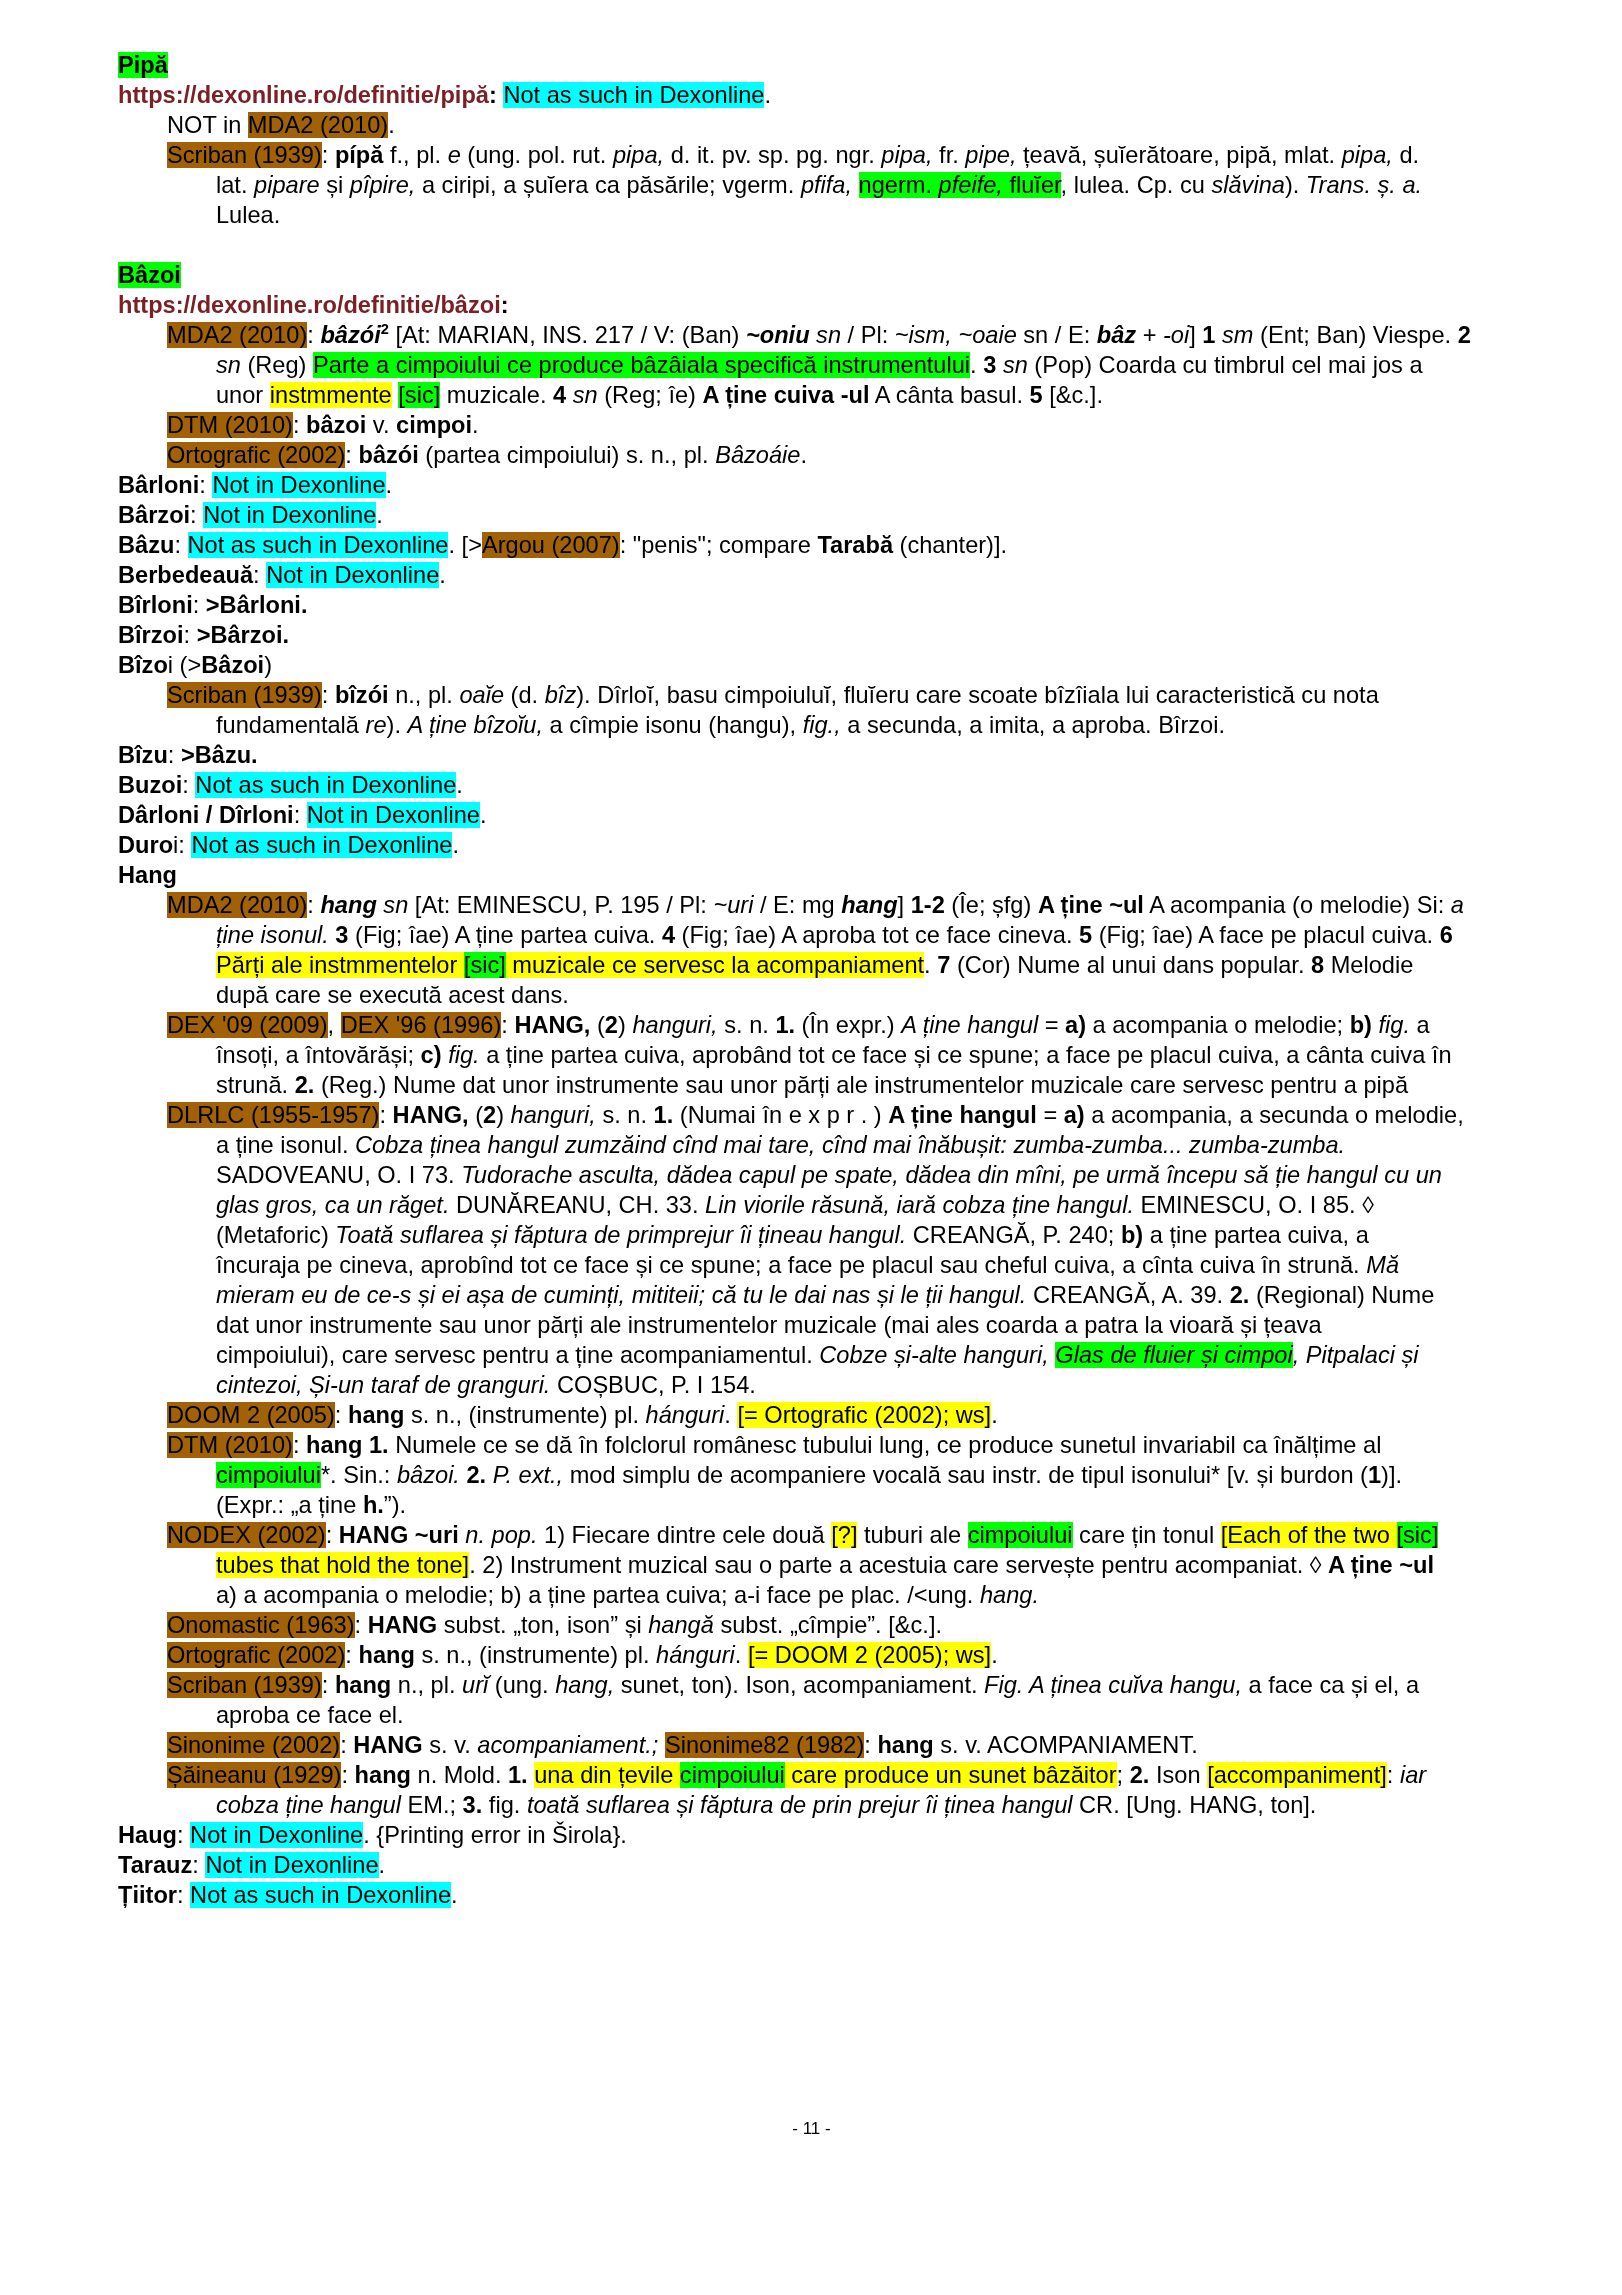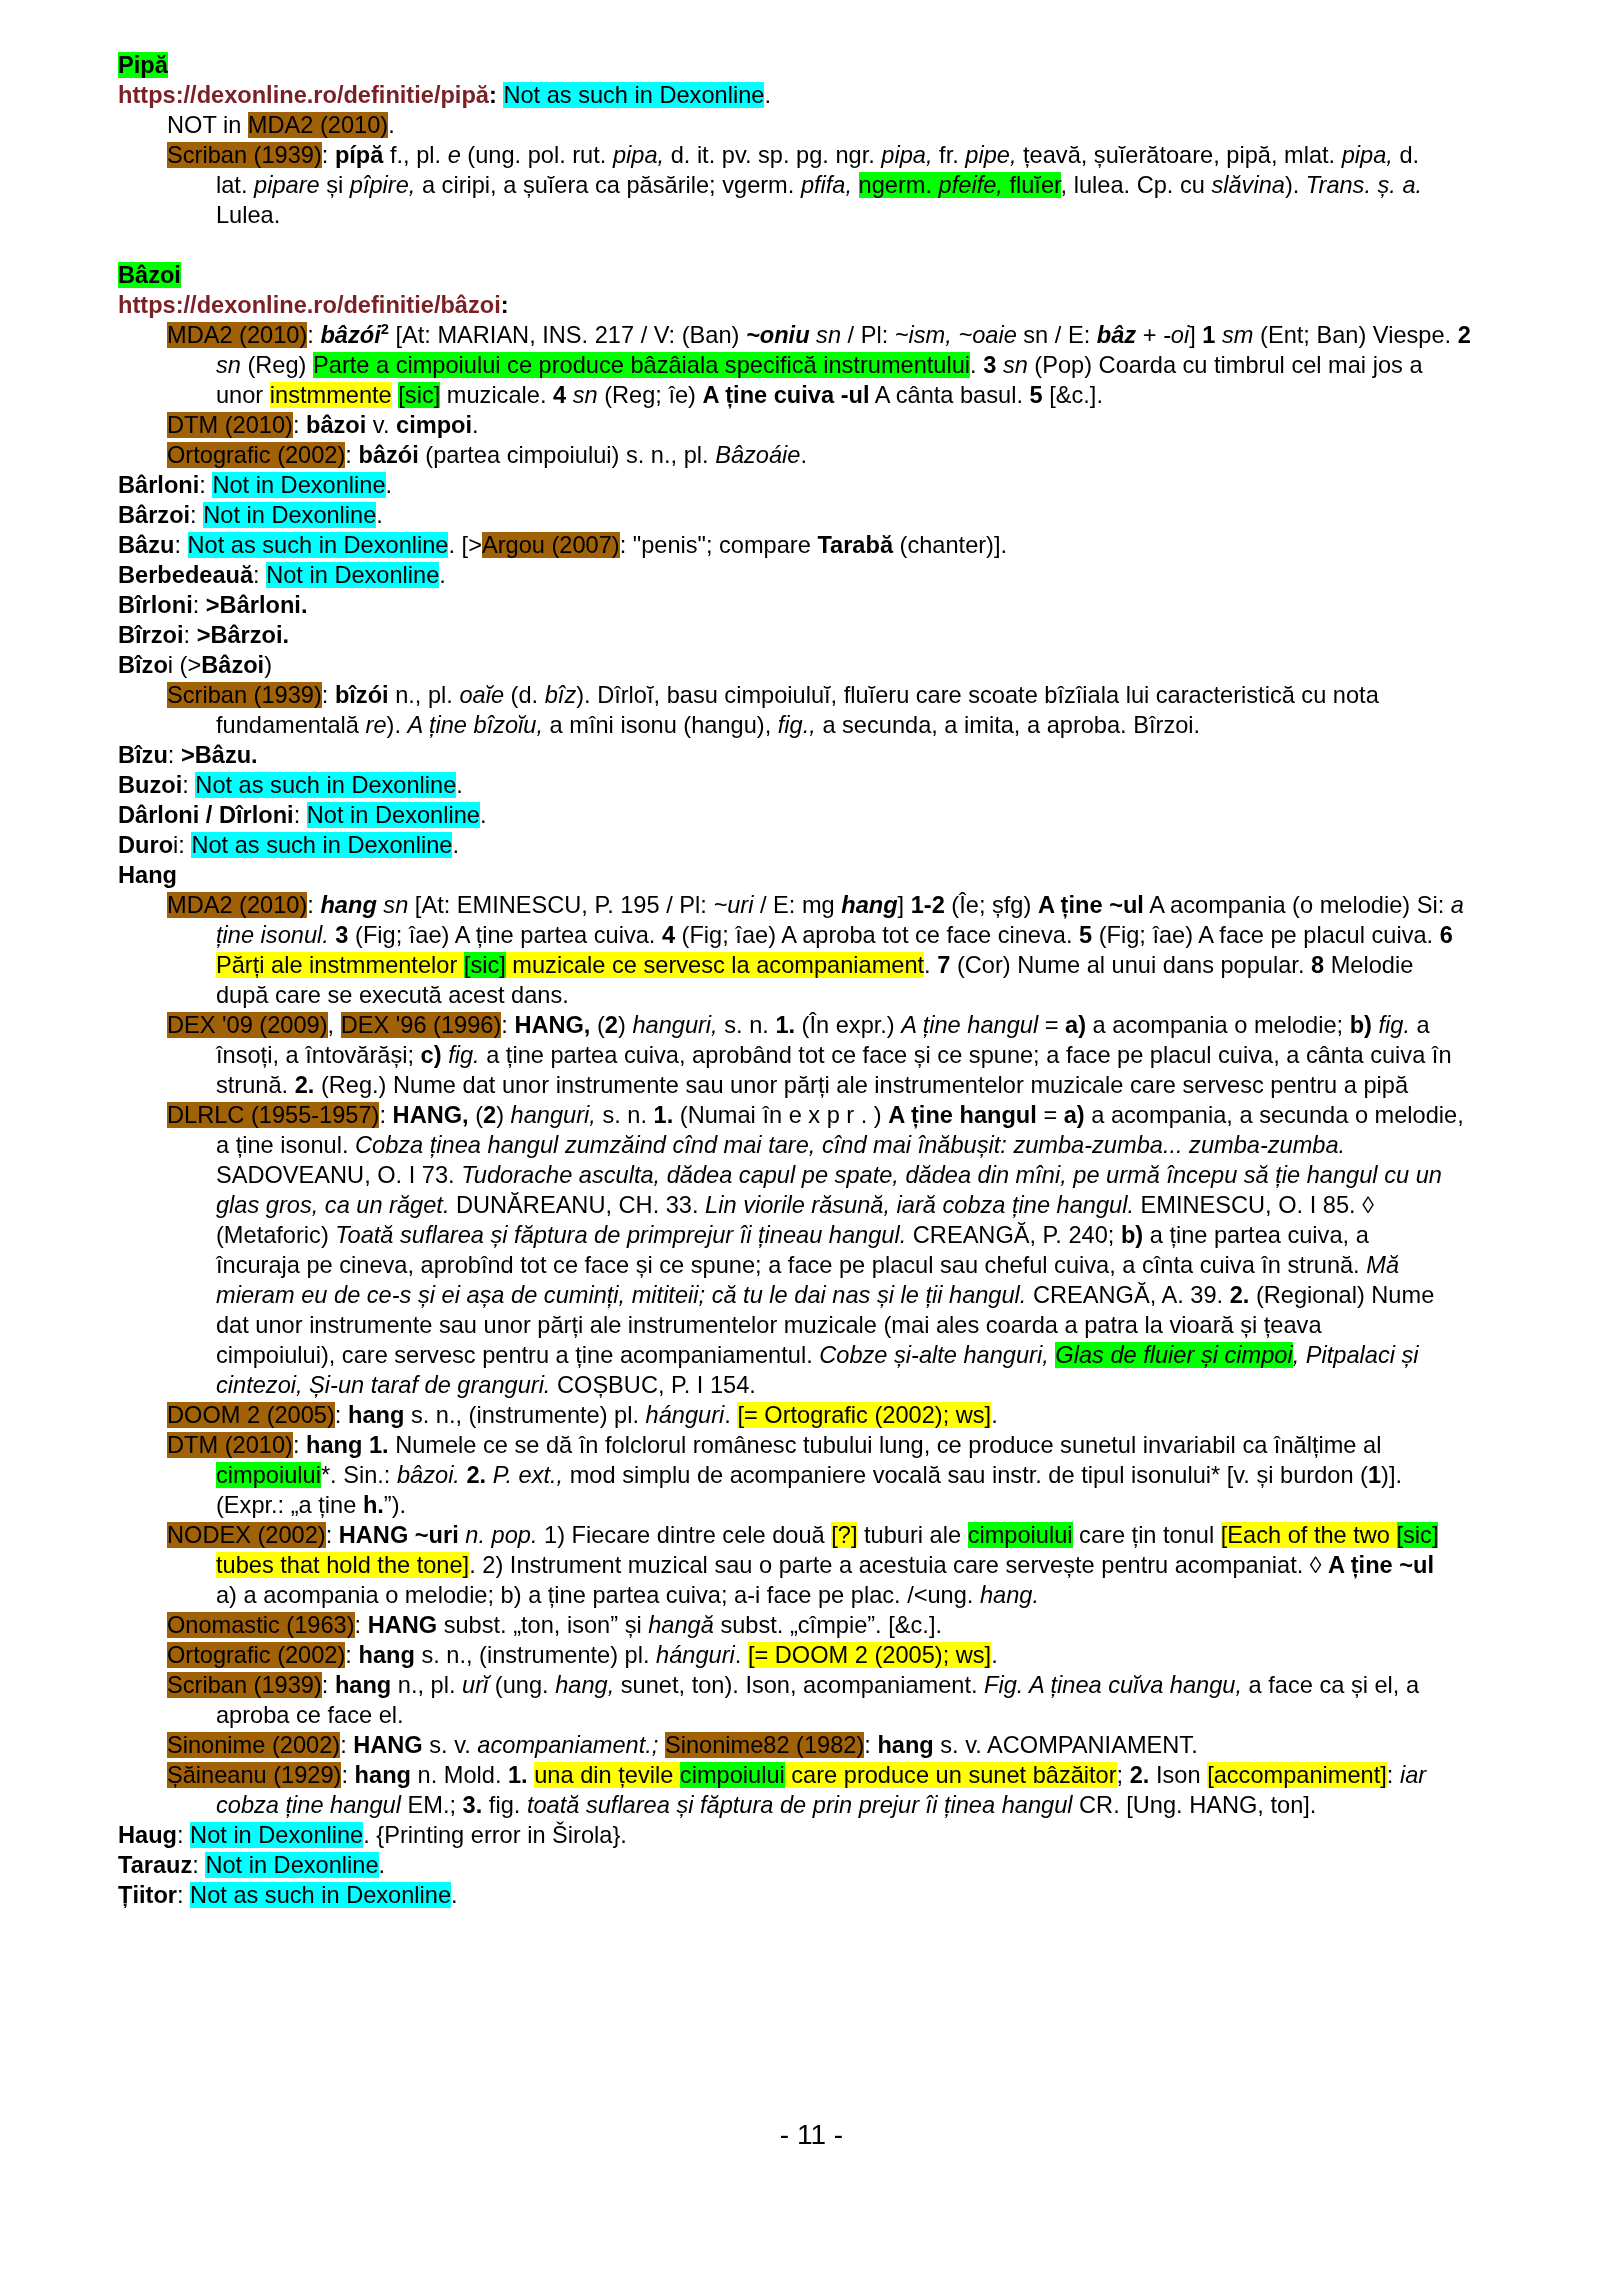--- a/index.html
+++ b/index.html
@@ -21,21 +21,21 @@
   .b{font-weight:bold;}
   .i{font-style:italic;}
   .hl-green{background:#00ff00;}
   .hl-cyan{background:#00ffff;}
   .hl-yellow{background:#ffff00;}
   .hl-gray{background:#a16207;}
   .link{color:#7b2125;font-weight:bold;}
   .sup{vertical-align:super;font-size:0.62em;line-height:0;}
   .footer{
     position:absolute;left:0;top:2119px;width:1623px;
-    text-align:center;font-size:28px;color:#000;
+    text-align:center;font-size:17px;color:#000;
   }
 </style>
 </head>
 <body>
 
 <div class="page">
   <div class="content" id="doc-content">
       <div class="line h"><span class="b hl-green">Pipă</span></div>
       <div class="line h"><span class="b link">https://dexonline.ro/definitie/pipă</span><span class="b">: </span><span class="hl-cyan">Not as such in Dexonline</span><span class="">.</span></div>
       <div class="line s"><span class="">NOT in </span><span class="hl-gray">MDA2 (2010)</span><span class="">.</span></div>
@@ -51,21 +51,21 @@
       <div class="line s"><span class="hl-gray">DTM (2010)</span><span class="">: </span><span class="b">bâzoi</span><span class=""> v. </span><span class="b">cimpoi</span><span class="">.</span></div>
       <div class="line s"><span class="hl-gray">Ortografic (2002)</span><span class="">: </span><span class="b">bâzói</span><span class=""> (partea cimpoiului) s. n., pl. </span><span class="i">Bâzoáie</span><span class="">.</span></div>
       <div class="line h"><span class="b">Bârloni</span><span class="">: </span><span class="hl-cyan">Not in Dexonline</span><span class="">.</span></div>
       <div class="line h"><span class="b">Bârzoi</span><span class="">: </span><span class="hl-cyan">Not in Dexonline</span><span class="">.</span></div>
       <div class="line h"><span class="b">Bâzu</span><span class="">: </span><span class="hl-cyan">Not as such in Dexonline</span><span class="">. [&gt;</span><span class="hl-gray">Argou (2007)</span><span class="">: "penis"; compare </span><span class="b">Tarabă</span><span class=""> (chanter)].</span></div>
       <div class="line h"><span class="b">Berbedeauă</span><span class="">: </span><span class="hl-cyan">Not in Dexonline</span><span class="">.</span></div>
       <div class="line h"><span class="b">Bîrloni</span><span class="">: </span><span class="b">&gt;Bârloni.</span></div>
       <div class="line h"><span class="b">Bîrzoi</span><span class="">: </span><span class="b">&gt;Bârzoi.</span></div>
       <div class="line h"><span class="b">Bîzo</span><span class="">i (&gt;</span><span class="b">Bâzoi</span><span class="">)</span></div>
       <div class="line s"><span class="hl-gray">Scriban (1939)</span><span class="">: </span><span class="b">bîzói</span><span class=""> n., pl. </span><span class="i">oaĭe</span><span class=""> (d. </span><span class="i">bîz</span><span class="">). Dîrloĭ, basu cimpoiuluĭ, fluĭeru care scoate bîzîiala lui caracteristică cu nota</span></div>
-      <div class="line c"><span class="">fundamentală </span><span class="i">re</span><span class="">). </span><span class="i">A ține bîzoĭu,</span><span class=""> a mîni isonu (hangu), </span><span class="i">fig.,</span><span class=""> a secunda, a imita, a aproba. Bîrzoi.</span></div>
+      <div class="line c"><span class="">fundamentală </span><span class="i">re</span><span class="">). </span><span class="i">A ține bîzoĭu,</span><span class=""> a cîmpie isonu (hangu), </span><span class="i">fig.,</span><span class=""> a secunda, a imita, a aproba. Bîrzoi.</span></div>
       <div class="line h"><span class="b">Bîzu</span><span class="">: </span><span class="b">&gt;Bâzu.</span></div>
       <div class="line h"><span class="b">Buzoi</span><span class="">: </span><span class="hl-cyan">Not as such in Dexonline</span><span class="">.</span></div>
       <div class="line h"><span class="b">Dârloni / Dîrloni</span><span class="">: </span><span class="hl-cyan">Not in Dexonline</span><span class="">.</span></div>
       <div class="line h"><span class="b">Duro</span><span class="">i: </span><span class="hl-cyan">Not as such in Dexonline</span><span class="">.</span></div>
       <div class="line h"><span class="b">Hang</span></div>
       <div class="line s"><span class="hl-gray">MDA2 (2010)</span><span class="">: </span><span class="b i">hang</span><span class=""> </span><span class="i">sn</span><span class=""> [At: EMINESCU, P. 195 / Pl: </span><span class="i">~uri</span><span class=""> / E: mg </span><span class="b i">hang</span><span class="">] </span><span class="b">1-2</span><span class=""> (Îe; șfg) </span><span class="b">A ține ~ul</span><span class=""> A acompania (o melodie) Si: </span><span class="i">a</span></div>
       <div class="line c"><span class="i">ține isonul.</span><span class=""> </span><span class="b">3</span><span class=""> (Fig; îae) A ține partea cuiva. </span><span class="b">4</span><span class=""> (Fig; îae) A aproba tot ce face cineva. </span><span class="b">5</span><span class=""> (Fig; îae) A face pe placul cuiva. </span><span class="b">6</span></div>
       <div class="line c"><span class="hl-yellow">Părți ale instmmentelor </span><span class="hl-green">[sic]</span><span class="hl-yellow"> muzicale ce servesc la acompaniament</span><span class="">. </span><span class="b">7</span><span class=""> (Cor) Nume al unui dans popular. </span><span class="b">8</span><span class=""> Melodie</span></div>
       <div class="line c"><span class="">după care se execută acest dans.</span></div>
       <div class="line s"><span class="hl-gray">DEX '09 (2009)</span><span class="">, </span><span class="hl-gray">DEX '96 (1996)</span><span class="">: </span><span class="b">HANG,</span><span class=""> (</span><span class="b">2</span><span class="">) </span><span class="i">hanguri,</span><span class=""> s. n. </span><span class="b">1.</span><span class=""> (În expr.) </span><span class="i">A ține hangul</span><span class=""> = </span><span class="b">a)</span><span class=""> a acompania o melodie; </span><span class="b">b)</span><span class=""> </span><span class="i">fig.</span><span class=""> a</span></div>

